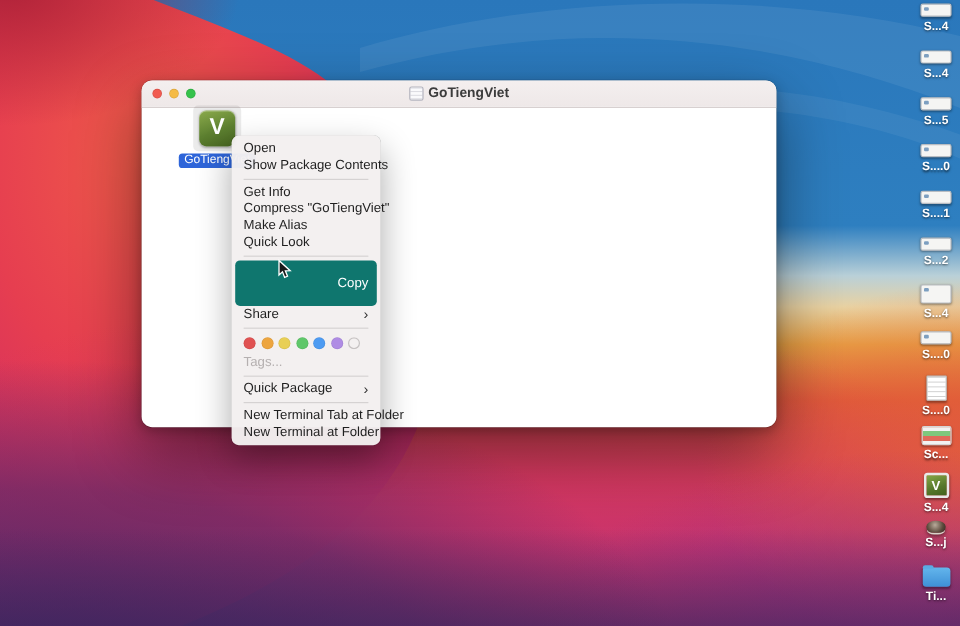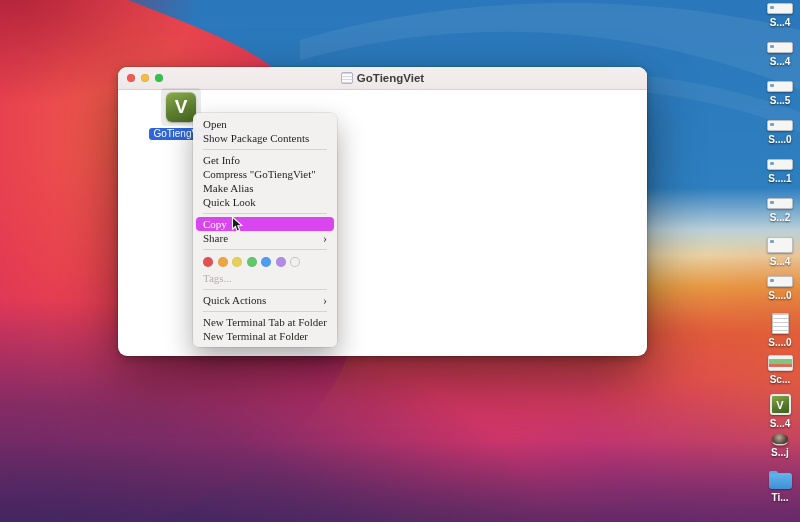--- a/index.html
+++ b/index.html
@@ -39,27 +39,27 @@
   .proxy{width:10px;height:10px;background:#fafafc;border:1px solid #b4b4be;border-radius:2px;display:inline-block;
     background-image:linear-gradient(#d7d7de 1px,transparent 1px);background-size:100% 3px;background-position:0 3px;}
   
   .file{position:absolute;left:40px;top:21px;width:46px;display:flex;flex-direction:column;align-items:center;}
   .icon-backdrop{width:40px;height:38px;background:rgba(0,0,0,.08);border-radius:4px;display:flex;align-items:center;justify-content:center;}
   .appicon{width:30px;height:30px;border-radius:6px;background:linear-gradient(160deg,#8cab4c,#5d8030 55%,#466420);
     box-shadow:inset 0 1px 0 rgba(255,255,255,.35),0 1px 2px rgba(0,0,0,.3);
     color:#fff;font-size:19px;font-weight:bold;display:flex;align-items:center;justify-content:center;}
   .filelabel{margin-top:2px;background:#2e65d9;color:#fff;font-size:10px;line-height:12px;padding:0 4px;border-radius:3px;white-space:nowrap;}
   
-  .menu{position:absolute;left:193px;top:113px;width:144px;z-index:3;
+  .menu{position:absolute;left:193px;top:113px;width:124px;z-index:3;
     background:rgba(243,240,240,.97);border-radius:6px;padding:4px 0;
     box-shadow:0 12px 28px rgba(0,0,0,.33),0 0 0 0.5px rgba(0,0,0,.16);
-    font-size:11px;color:#1f1f1f;font-family:Liberation Serif, serif;}
+    font-size:11px;color:#1f1f1f;}
   .mi{height:14px;line-height:14px;padding:0 10px;display:flex;justify-content:space-between;align-items:center;white-space:nowrap;}
   .mi .chev{font-size:12px;line-height:14px;color:#333;}
-  .mi.hl{background:#d946ef;color:#fff;margin:0 3px;padding:0 7px;border-radius:4px;}
+  .mi.hl{background:#0f766e;color:#fff;margin:0 3px;padding:12px 7px;border-radius:4px;justify-content:flex-end;}
   .mi.disabled{color:#b5b0b0;}
   .sep{height:1px;background:rgba(0,0,0,.12);margin:3.5px 10px;}
   .tagdots{display:flex;align-items:center;gap:4.5px;padding:4px 10px 4px;height:10px;}
   .dot{width:10px;height:10px;border-radius:50%;box-shadow:inset 0 0 0 .5px rgba(0,0,0,.08);}
   .dot.none{background:transparent;box-shadow:inset 0 0 0 1px #c6c2c2;}
   
   .cursor{position:absolute;left:231px;top:216px;z-index:5;width:14px;height:18px;}
 </style>
 </head>
 <body>
@@ -234,21 +234,21 @@
     <span class="dot" style="background: rgb(95, 199, 106);"></span>
     <span class="dot" style="background: rgb(77, 155, 242);"></span>
     <span class="dot" style="background: rgb(175, 140, 228);"></span>
     <span class="dot none"></span>
   </div>
   <div class="mi disabled">
       <span>Tags...</span>
     </div>
   <div class="sep"></div>
   <div class="mi">
-      <span>Quick Actions</span>
+      <span>Quick Package</span>
       <span class="chev">›</span>
     </div>
   <div class="sep"></div>
   <div class="mi">
       <span>New Terminal Tab at Folder</span>
     </div>
   <div class="mi">
       <span>New Terminal at Folder</span>
     </div>
 </div>

